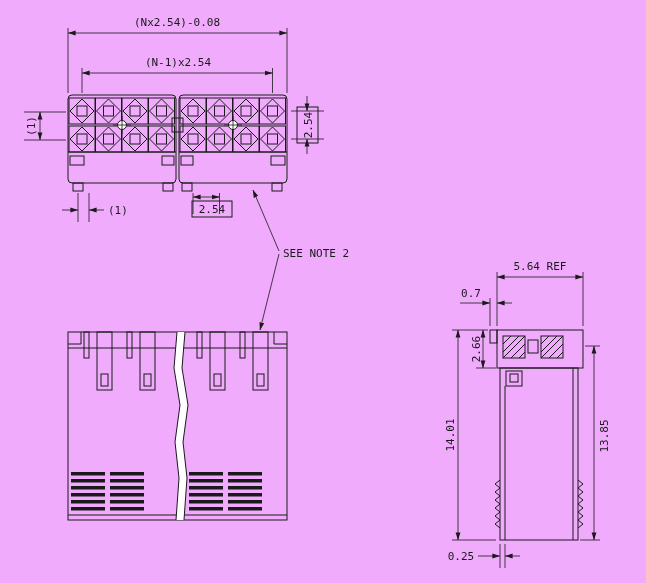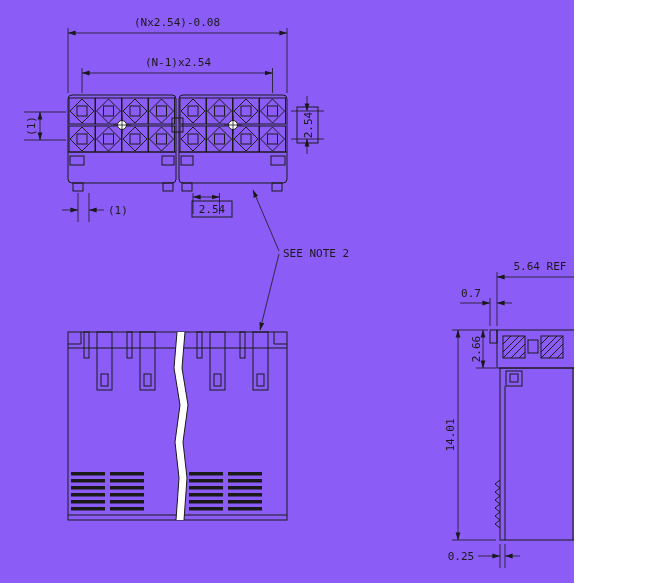--- a/index.html
+++ b/index.html
@@ -1,16 +1,16 @@
 <!DOCTYPE html>
 <html><head>
 <meta charset="utf-8">
 <style>
   html,body{margin:0;padding:0;background:#ffffff;}
-  .canvas{position:relative;width:574px;height:583px;background:#8b5cf6;overflow:hidden;text-align:right;}
+  .canvas{position:relative;width:646px;height:583px;background:#f0abfc;overflow:hidden;text-align:right;}
   svg text{font-family:"DejaVu Sans Mono","Liberation Mono",monospace;font-size:11px;fill:#1a1a1a;}
   .ln{fill:none;stroke:#1a1a1a;stroke-width:1;}
   .lnw{fill:#ffffff;stroke:#1a1a1a;stroke-width:1;}
   .dim{fill:none;stroke:#1a1a1a;stroke-width:0.8;}
   .bar{fill:#1a1a1a;stroke:none;}
   .mask{fill:#ffffff;stroke:none;}
 </style>
 </head>
 <body>
 

